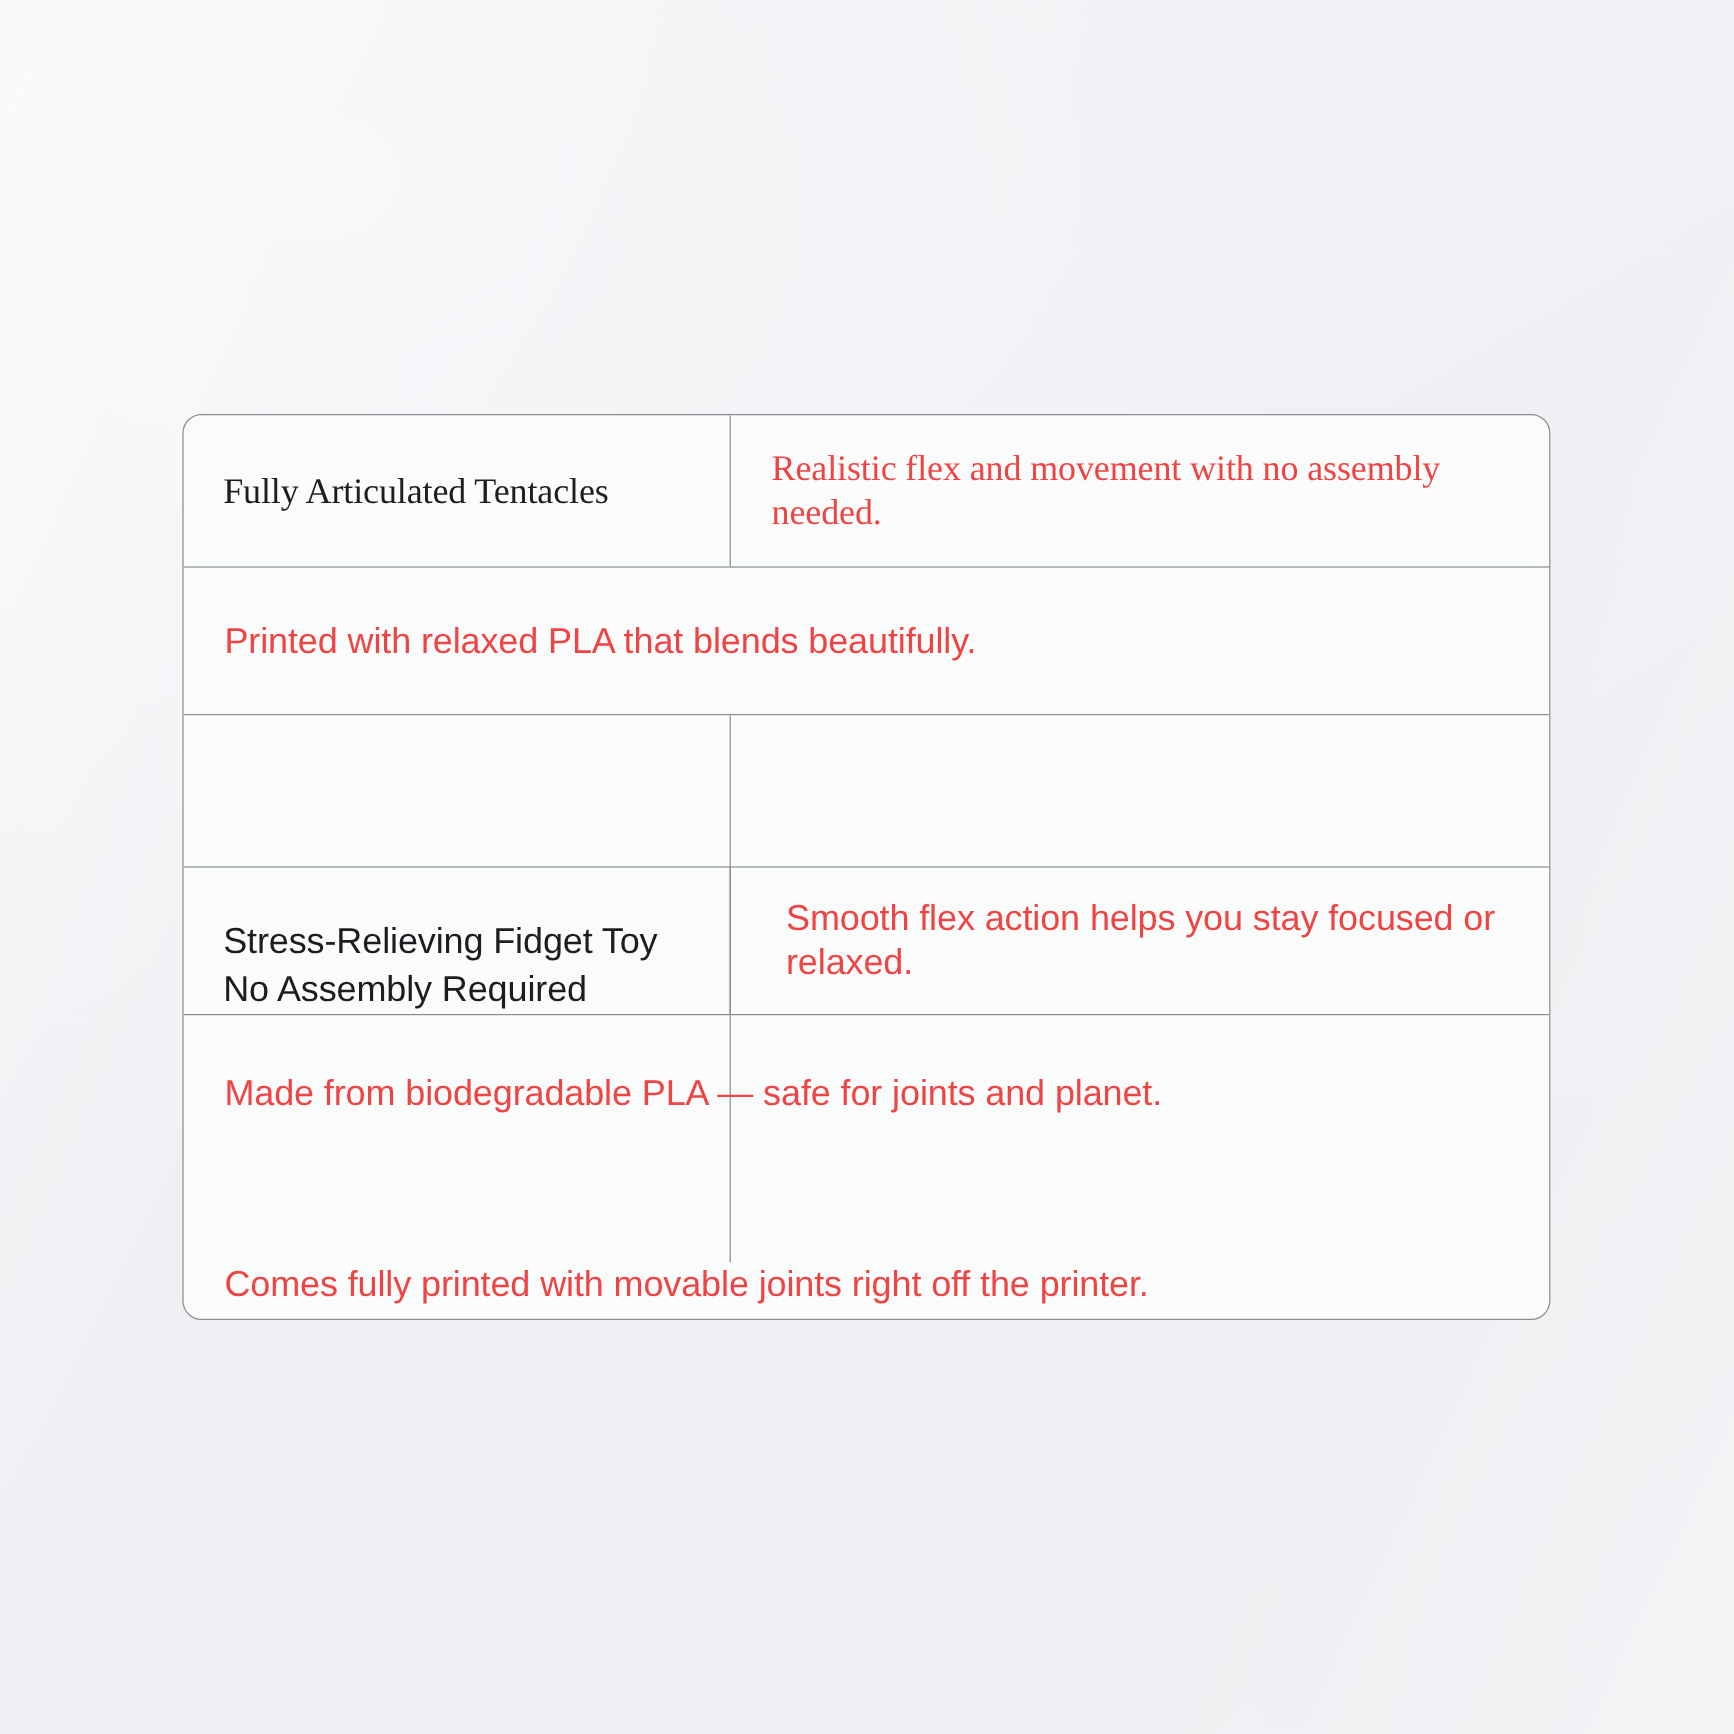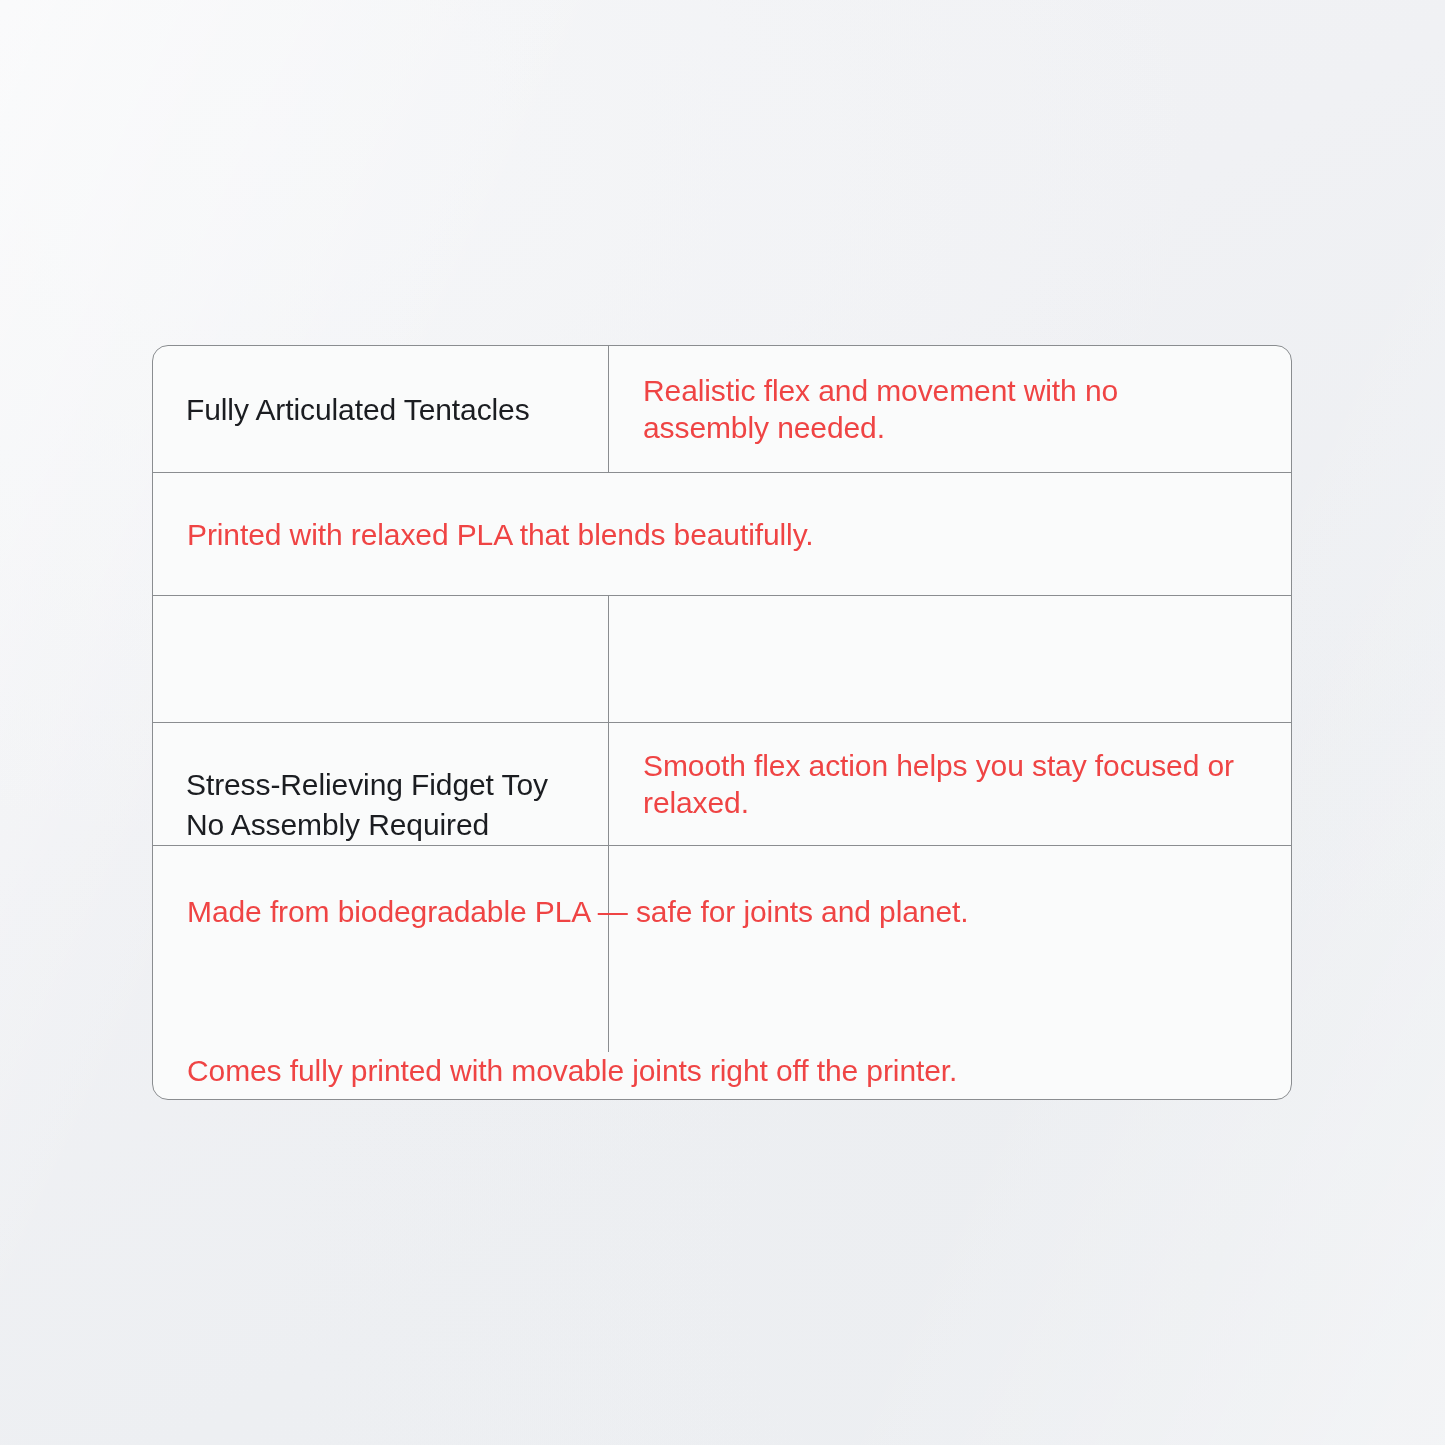--- a/index.html
+++ b/index.html
@@ -80,24 +80,24 @@
 
   .desc-text {
     font-size:30px;
     line-height:37px;
     color:#ef4444;
     font-weight:400;
     letter-spacing:-0.1px;
   }
 
   
-  .r0 { height:127px; }
+  .r0 { height:127px;font-family:Liberation Serif, serif; }
   .r1 { height:123px; }
   .r2 { height:127px;flex-direction:column; }
-  .r3 { height:123px; }
+  .r3 { height:123px;gap:12px; }
   .r4 { height:125px; }
   .r5 { height:130px; }
 </style>
 </head>
 <body>
 
 <div class="sheen"></div>
 
 <div class="feature-table">
 

